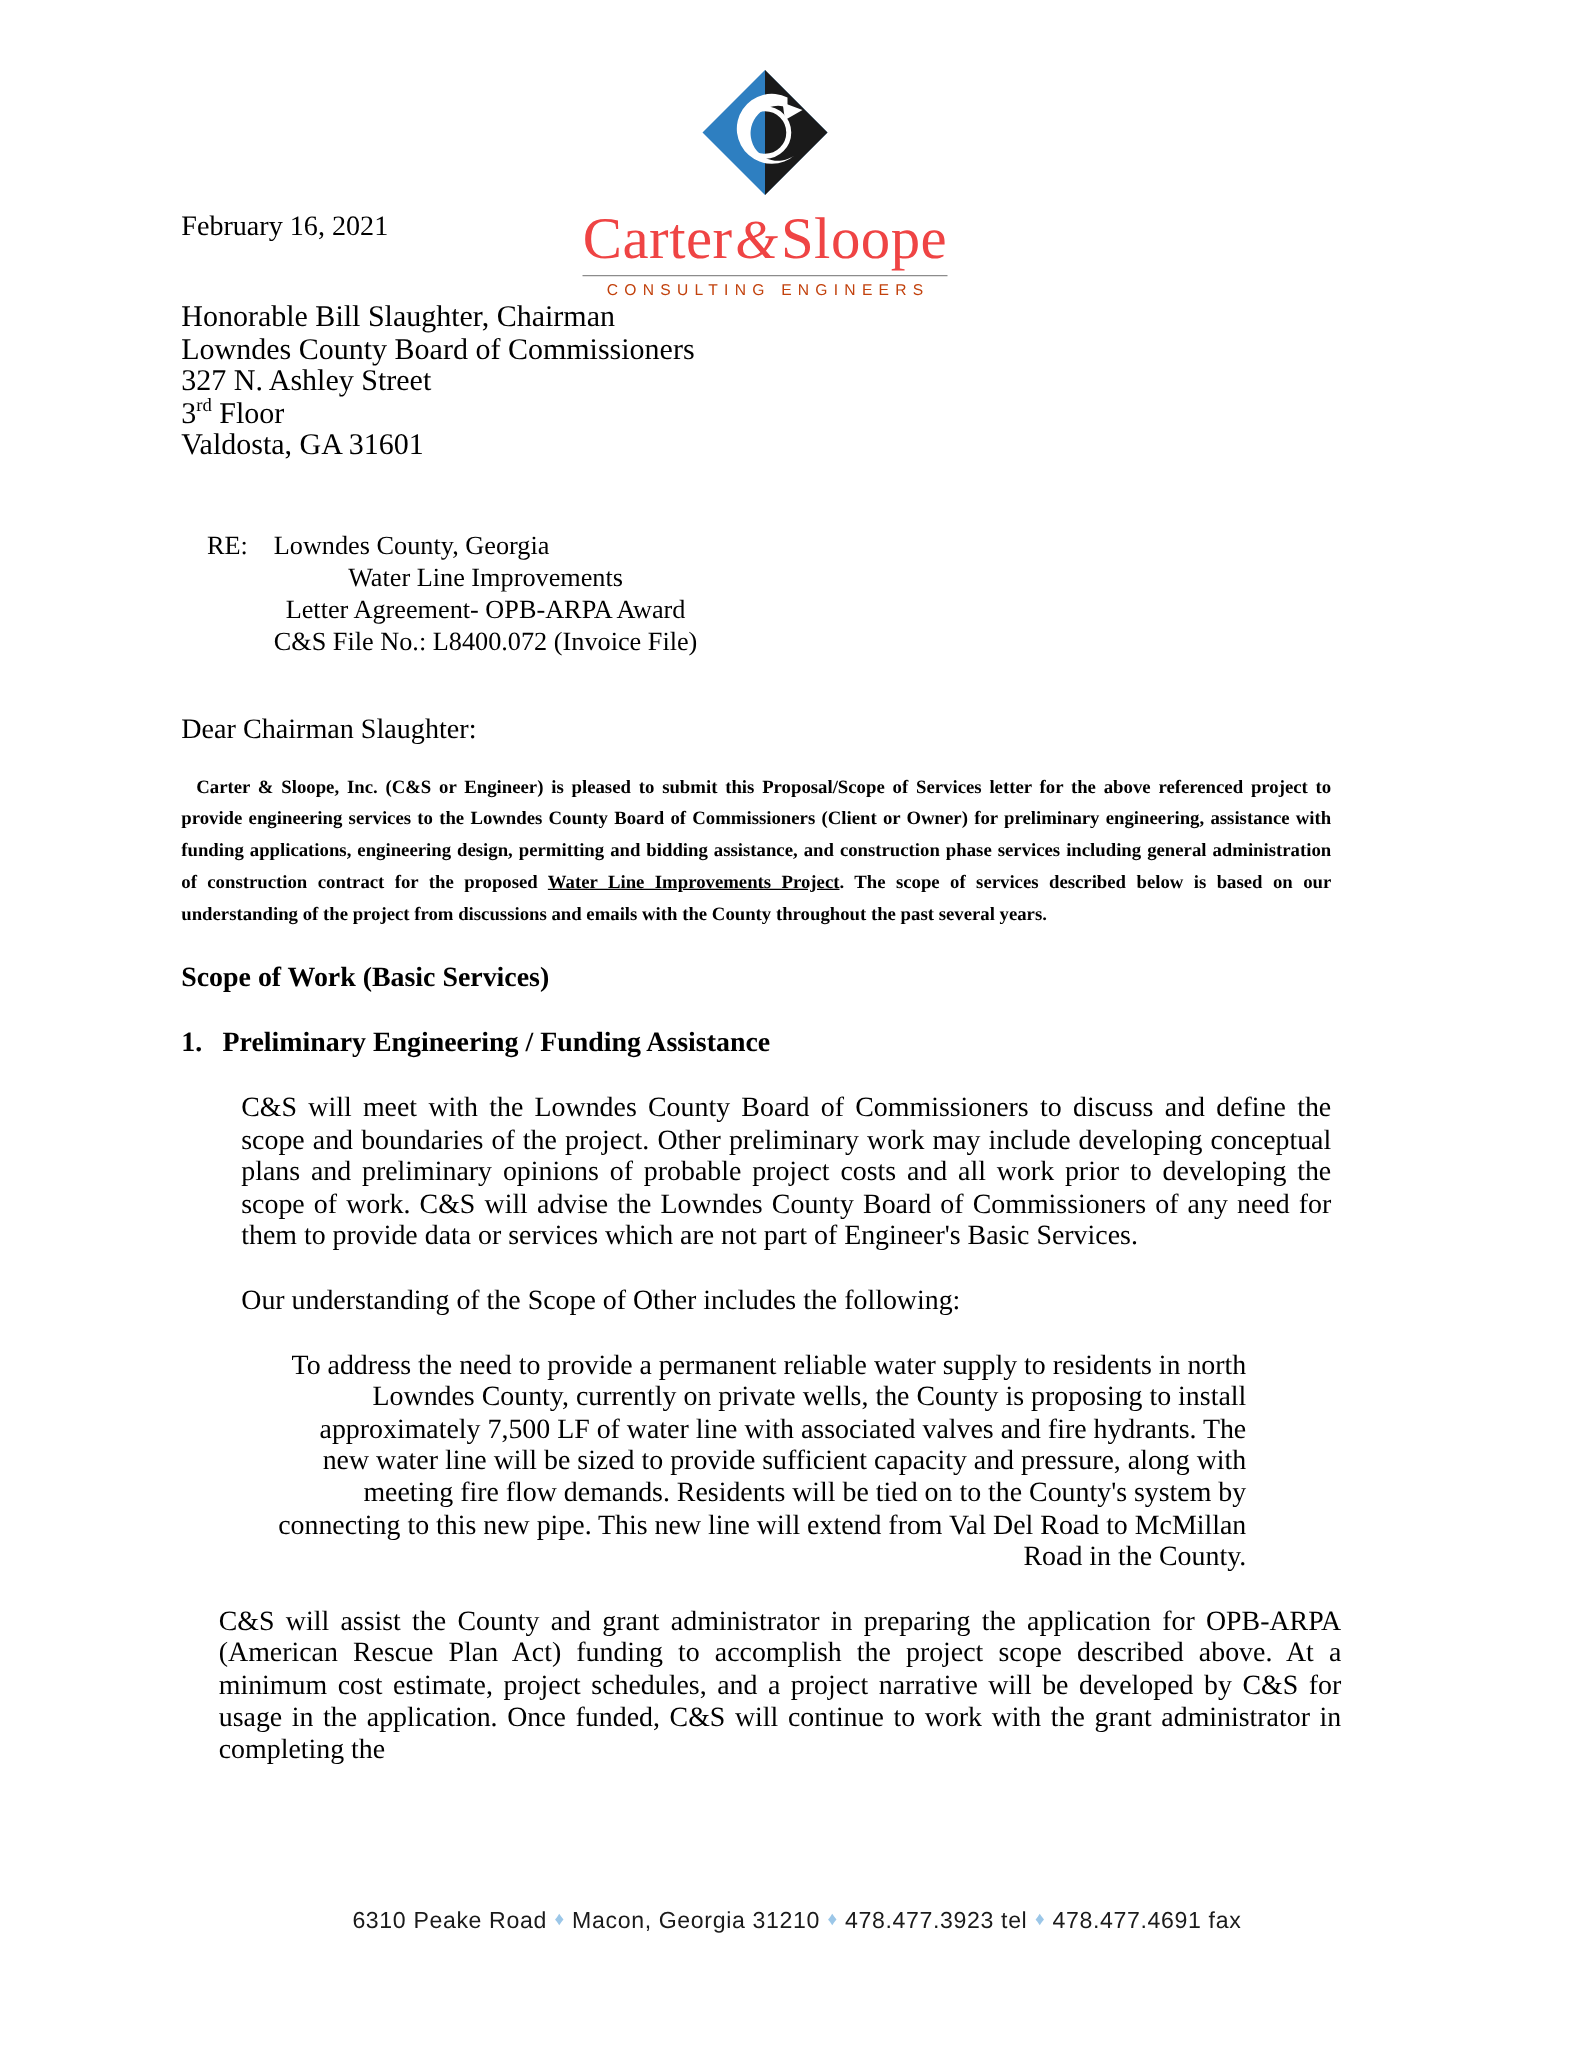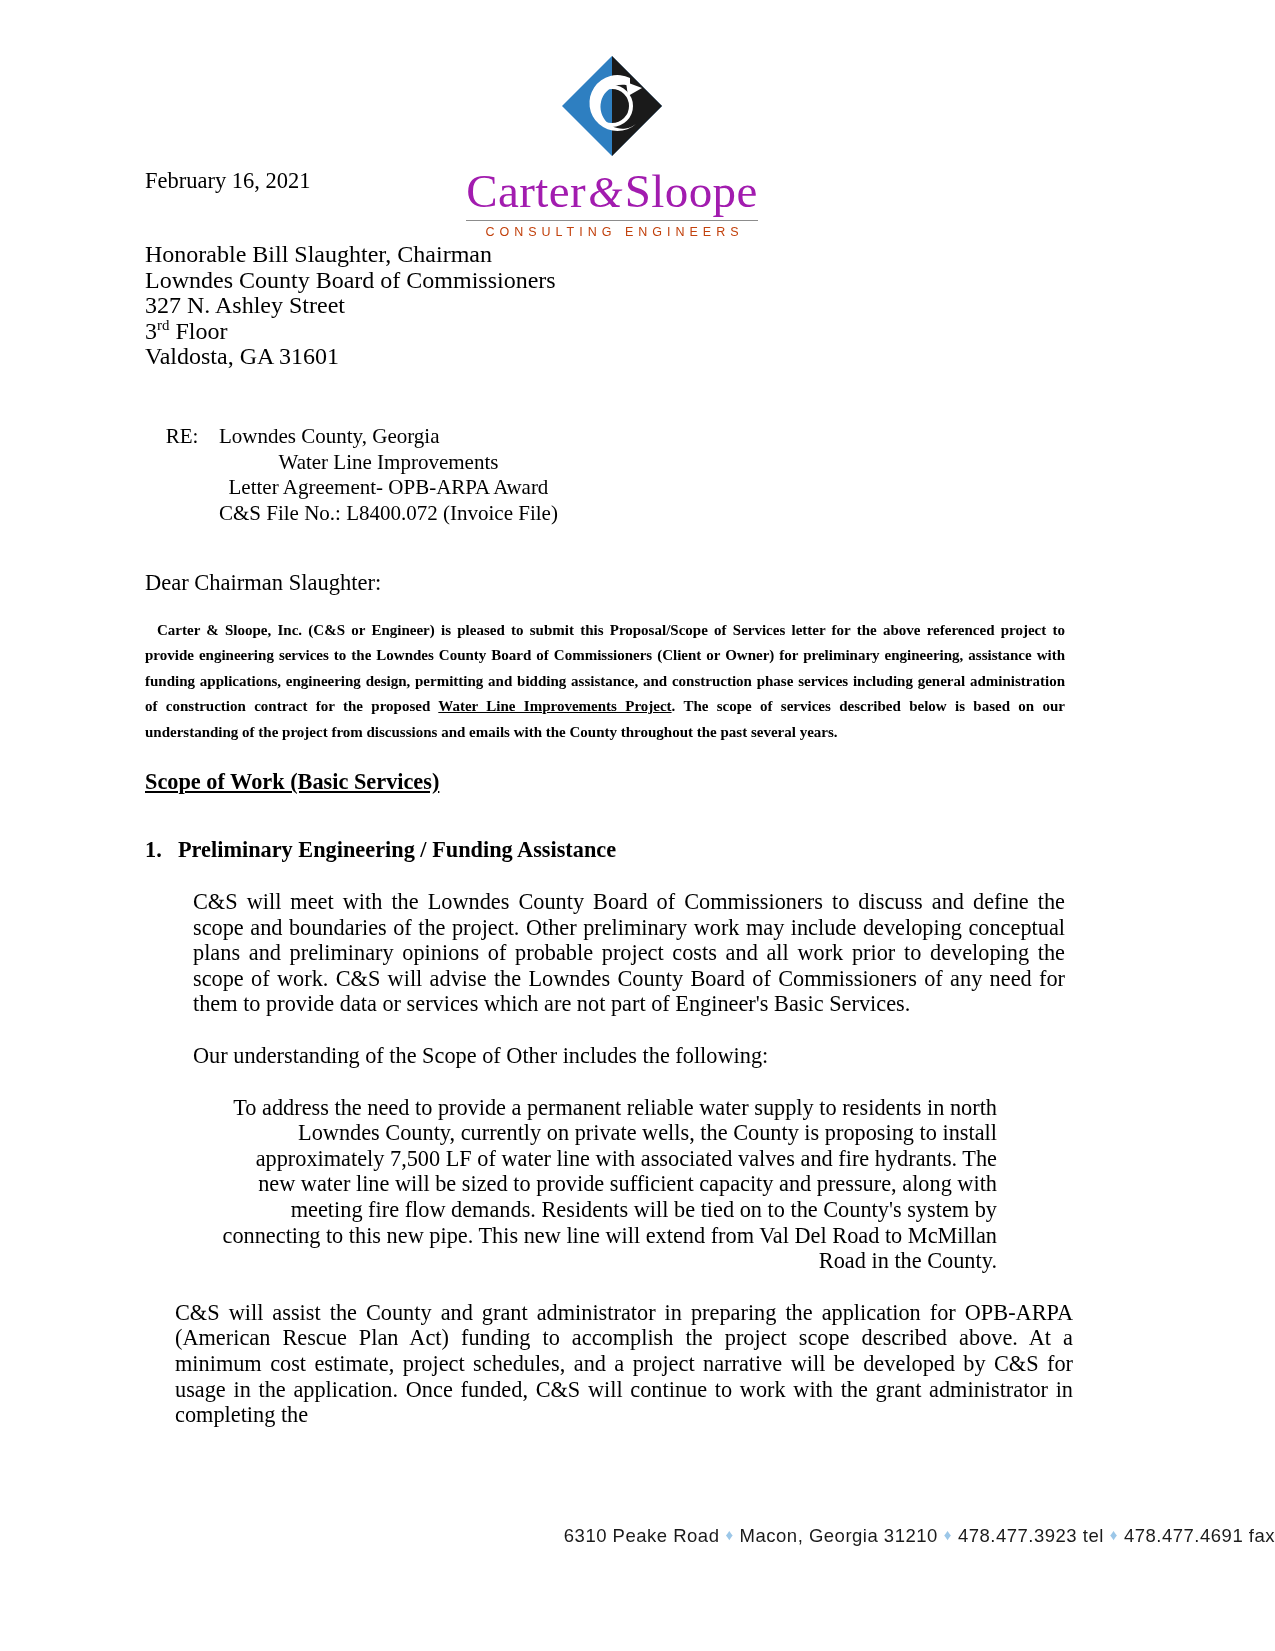--- a/index.html
+++ b/index.html
@@ -38,21 +38,21 @@
     height: 108px;
     margin: 0 auto 8px auto;
   }
   .logo-mark svg { display: block; width: 108px; height: 108px; }
 
   .logo-wordmark {
     font-family: "Liberation Serif", "DejaVu Serif", serif;
     font-size: 47px;
     line-height: 1.02;
     letter-spacing: 0.4px;
-    color: #a21caf;
+    color: #ef4444;
     white-space: nowrap;
   }
   .logo-wordmark .amp {
     font-style: italic;
     font-size: 44px;
     padding: 0 2px;
   }
   .logo-rule {
     width: 292px;
     height: 1px;
@@ -119,24 +119,23 @@
     line-height: 25.4px;
     text-align: justify;
     text-justify: inter-word;
     font-weight: bold;
   }
   p.j.first { text-indent: 12px; }
 
   .u { text-decoration: underline; }
 
   .head-underline {
-    margin: 24px 0 16px 0;
+    margin: 24px 0 0 0;
     font-size: 22.3px;
     font-weight: bold;
-    text-decoration: underline;
     display: inline-block;
   }
 
   .numbered {
     margin: 26px 0 0 0;
     font-size: 22.3px;
     font-weight: bold;
     display: flex;
   }
   .numbered .num { width: 33px; flex: none; }
@@ -165,21 +164,21 @@
     line-height: 25.6px;
     text-align: justify;
   }
 
   
   .footer {
     position: absolute;
     left: 0;
     top: 1525px;
     width: 1275px;
-    text-align: right;
+    text-align: center;
     font-family: "Liberation Sans", "DejaVu Sans", sans-serif;
     font-size: 18.5px;
     letter-spacing: 0.5px;
     color: #1a1a1a;
     white-space: nowrap;
   }
   .footer .dia {
     color: #9CC7E8;
     padding: 0 6px;
     font-size: 15px;

